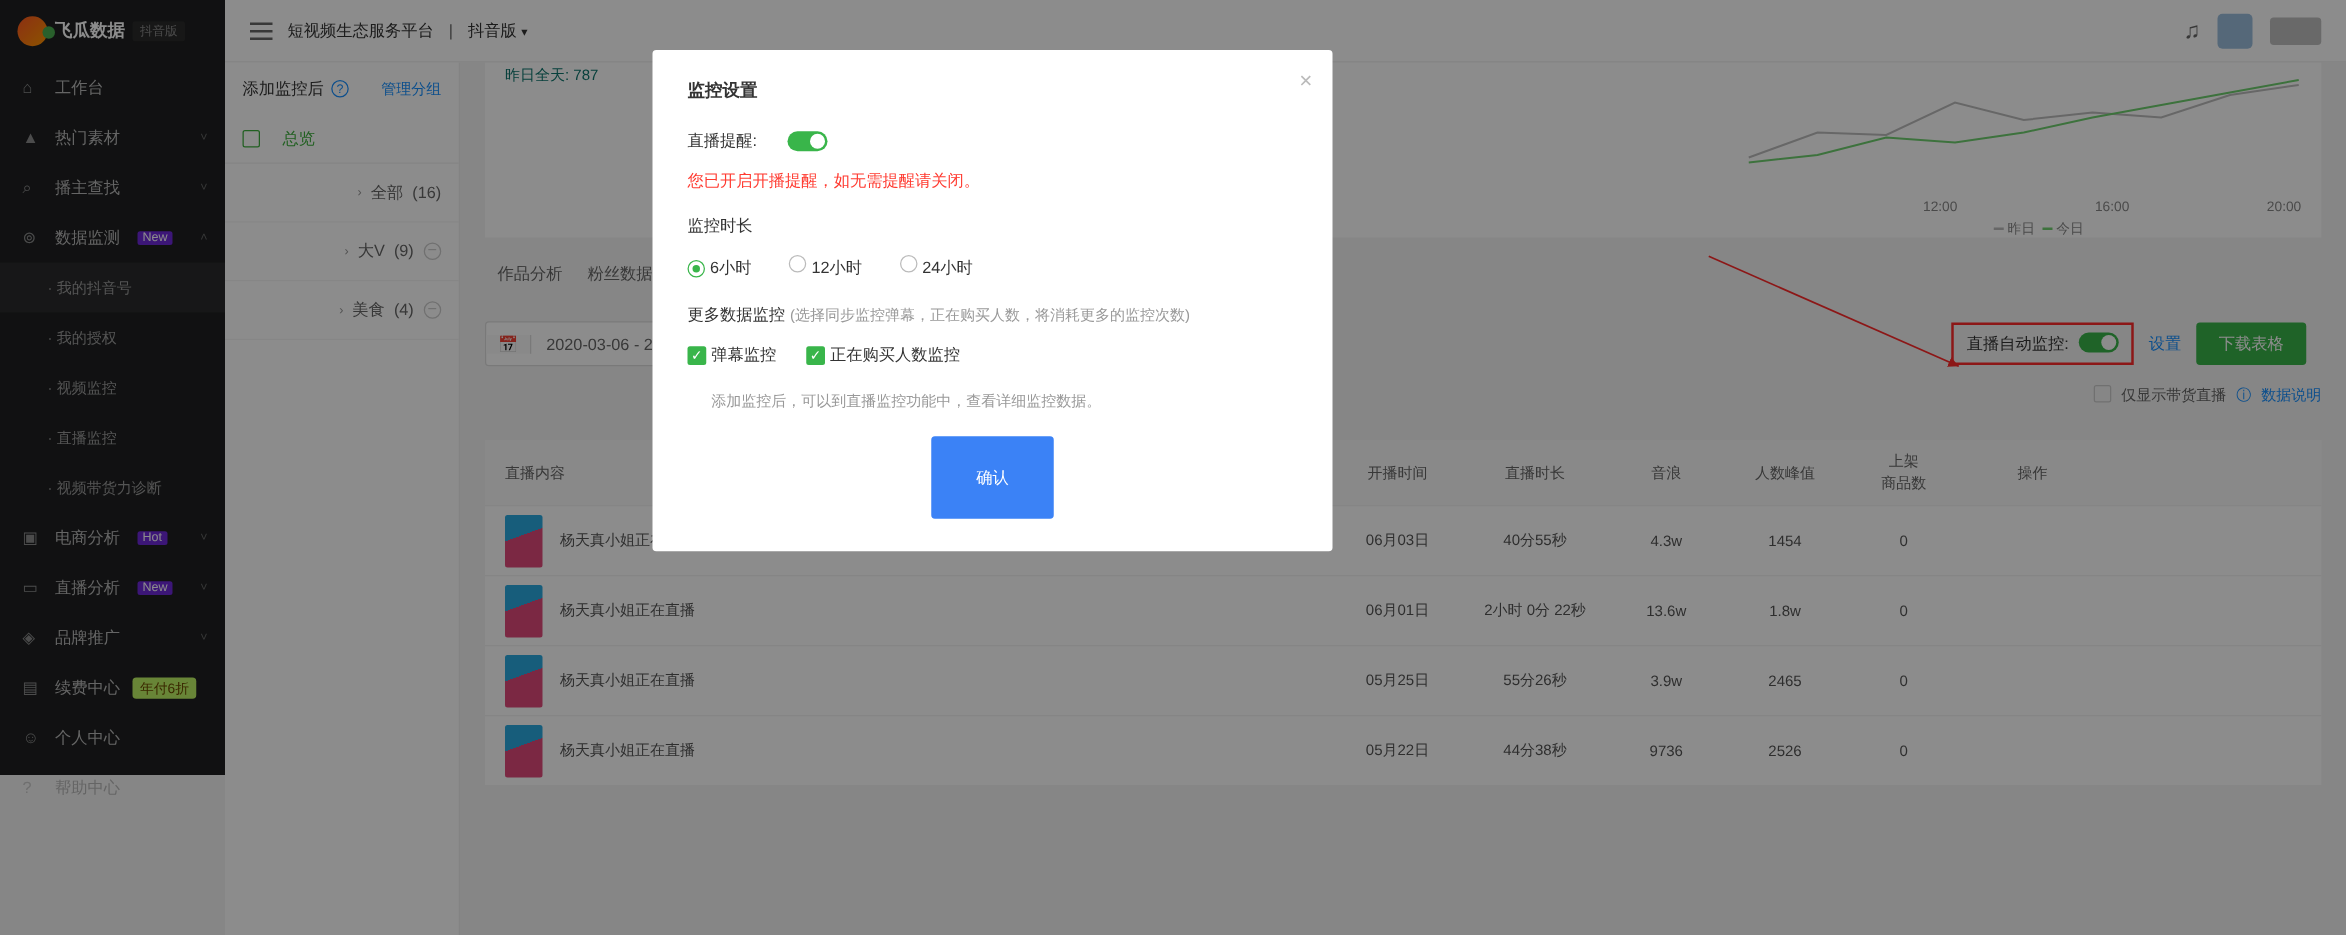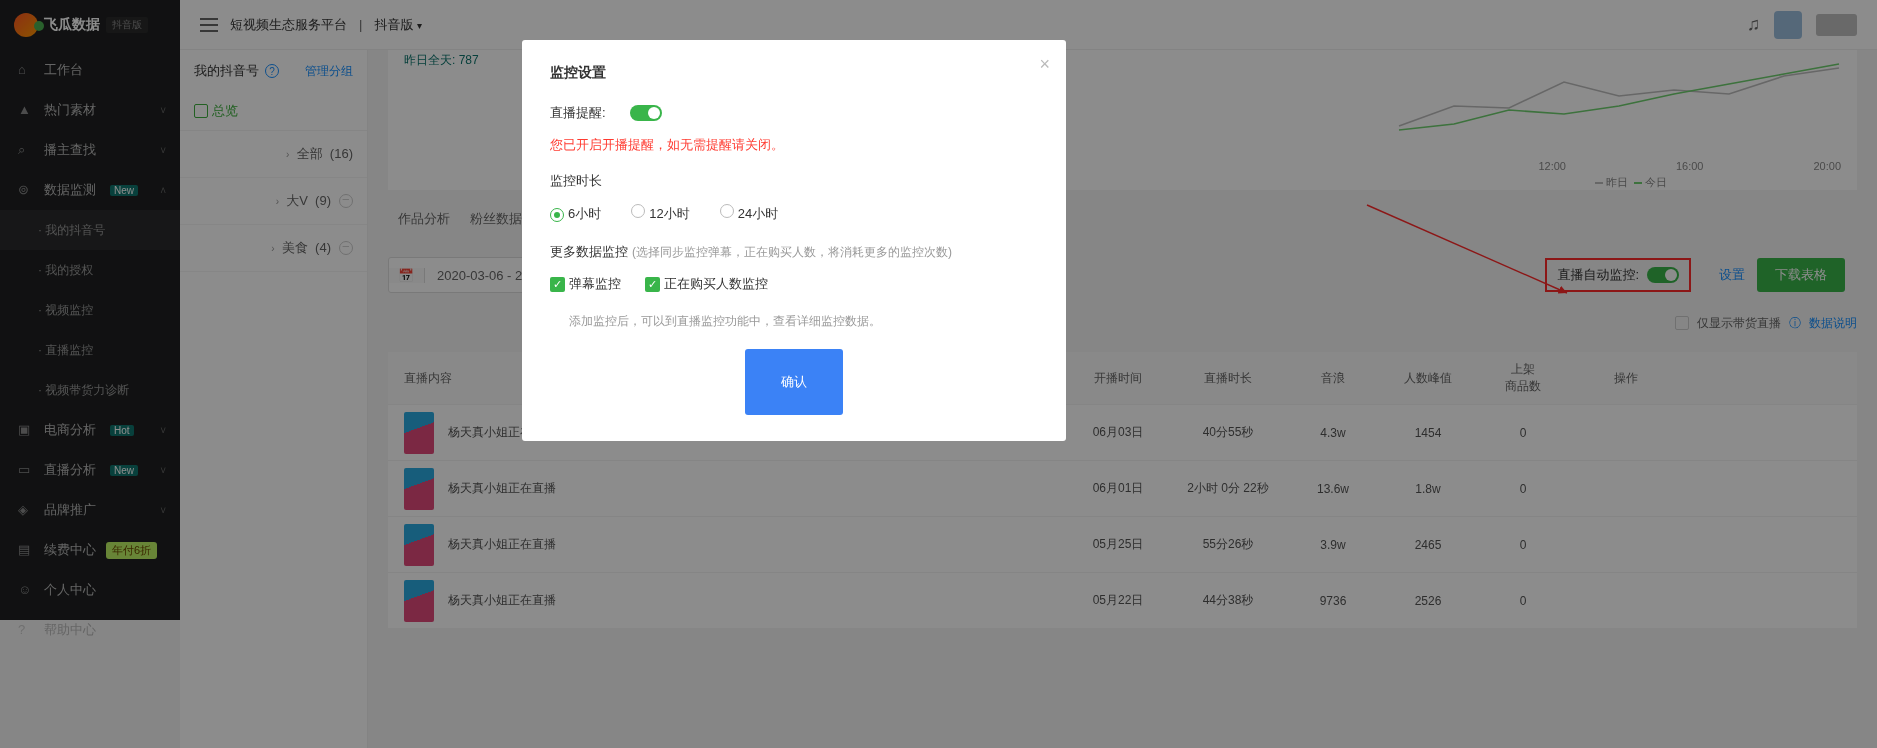--- a/index.html
+++ b/index.html
@@ -11,37 +11,37 @@
 .logo-bubble{width:24px;height:24px;border-radius:50%;background:linear-gradient(135deg,#ff5722,#ff9800);position:relative}
 .logo-bubble::after{content:"";position:absolute;right:-6px;top:8px;width:10px;height:10px;border-radius:50%;background:#4caf50}
 .logo-text{color:#fff;font-size:14px;font-weight:600}
 .logo-badge{background:#2a2a2a;color:#888;padding:1px 6px;font-size:10px;border-radius:2px}
 
 .nav-item{height:40px;display:flex;align-items:center;padding:0 18px;gap:10px;cursor:pointer;position:relative}
 .nav-item.sub{padding-left:38px;font-size:12px;color:#999}
 .nav-item.active{background:#2a2b2c}
 .nav-item .caret{position:absolute;right:14px;font-size:10px;color:#666}
 .nav-icon{width:16px;height:16px;display:inline-block;opacity:.7}
-.badge-new{background:#0f766e;color:#fff;padding:0 4px;border-radius:2px;font-size:10px;margin-left:4px}
+.badge-new{background:#6d28d9;color:#fff;padding:0 4px;border-radius:2px;font-size:10px;margin-left:4px}
 .badge-yellow{background:#bef264;color:#6b4a00;padding:1px 6px;border-radius:3px;font-size:11px}
 
 
 .topbar{position:absolute;left:180px;top:0;right:0;height:50px;background:#fff;display:flex;align-items:center;padding:0 20px;border-bottom:1px solid #eee;gap:12px}
 .hamburger{width:18px;height:14px;display:flex;flex-direction:column;justify-content:space-between}
 .hamburger span{height:2px;background:#666}
 .topbar-right{position:absolute;right:20px;display:flex;align-items:center;gap:14px}
 .avatar{width:28px;height:28px;border-radius:4px;background:#9bbedd}
 .btn-grey{background:#bfbfbf;border-radius:3px;padding:4px 12px;color:#fff;font-size:12px}
 
 
 .panel2{position:absolute;left:180px;top:50px;width:188px;bottom:0;background:#fff;border-right:1px solid #eee}
 .p2-title{padding:12px 14px;font-size:13px;color:#333;display:flex;align-items:center;gap:6px}
 .p2-title .q{width:14px;height:14px;border:1px solid #1890ff;border-radius:50%;font-size:10px;color:#1890ff;display:flex;align-items:center;justify-content:center}
 .p2-title .mg{color:#1890ff;margin-left:auto;font-size:12px}
-.p2-overview{padding:10px 14px;color:#3eaf3e;display:flex;align-items:center;gap:4px;border-bottom:1px solid #f2f2f2}
+.p2-overview{padding:10px 14px;color:#3eaf3e;display:flex;align-items:center;gap:18px;border-bottom:1px solid #f2f2f2}
 .cal{width:14px;height:14px;border:1.5px solid #3eaf3e;border-radius:2px}
 .p2-item{padding:14px 14px;display:flex;align-items:center;color:#666;border-bottom:1px solid #f5f5f5}
 .p2-item .chev{margin-left:auto;font-size:10px;color:#999}
 .p2-item .circ{width:14px;height:14px;border:1px solid #ccc;border-radius:50%;margin-left:8px;position:relative}
 .p2-item .circ::after{content:"−";position:absolute;left:2px;top:-3px;color:#ccc}
 
 
 .main{position:absolute;left:368px;top:50px;right:0;bottom:0;overflow:hidden}
 
 .chart-area{position:absolute;left:20px;top:0;right:20px;height:140px;background:#fff}
@@ -52,29 +52,29 @@
 .leg-dot{display:inline-block;width:8px;height:2px;vertical-align:middle;margin:0 3px}
 
 .tabs{position:absolute;left:20px;top:150px;display:flex;}
 .tab{padding:10px 10px;color:#666;font-size:13px}
 
 .toolbar{position:absolute;left:20px;top:200px;right:20px;height:50px;display:flex;align-items:center;gap:10px}
 .date-picker{display:flex;align-items:center;border:1px solid #ddd;background:#fff;height:36px;border-radius:3px;overflow:hidden}
 .dp-icon{width:36px;display:flex;align-items:center;justify-content:center;background:#fafafa;border-right:1px solid #ddd}
 .dp-text{padding:0 12px;color:#666;font-size:13px}
 
-.box-red{position:absolute;right:166px;border:2px solid #ff2b2b;padding:6px 10px;display:flex;align-items:center;gap:8px}
+.box-red{position:absolute;right:150px;border:2px solid #ff2b2b;padding:6px 10px;display:flex;align-items:flex-start;gap:8px}
 .toggle{width:32px;height:16px;border-radius:10px;background:#39b54a;position:relative}
 .toggle::after{content:"";position:absolute;right:2px;top:2px;width:12px;height:12px;border-radius:50%;background:#fff}
 .link{color:#1890ff}
 .btn-green{position:absolute;right:12px;background:#39b54a;color:#fff;padding:8px 18px;border-radius:3px;font-size:13px}
 
 .arrow-svg{position:absolute;top:155px;right:300px;width:210px;height:95px;pointer-events:none}
 
-.row-opts{position:absolute;left:20px;top:258px;right:20px;height:30px;display:flex;align-items:center;justify-content:flex-end;gap:8px;font-size:12px;color:#666}
+.row-opts{position:absolute;left:20px;top:258px;right:20px;height:30px;display:flex;align-items:flex-start;justify-content:flex-end;gap:8px;font-size:12px;color:#666}
 .chk{width:14px;height:14px;border:1px solid #ccc;border-radius:2px}
 
 
 .tbl{position:absolute;left:20px;top:302px;right:20px;background:#fff}
 .tbl-head{display:flex;background:#fafafa;color:#666;font-size:12px;height:52px;align-items:center}
 .th,.td{text-align:center}
 .th1,.td1{width:680px;text-align:left;padding-left:16px}
 .th2,.td2{width:100px}
 .th3,.td3{width:120px}
 .th4,.td4{width:90px}
@@ -184,21 +184,21 @@
   <span><span>抖音版</span> <span style="font-size:10px">▾</span></span>
   <div class="topbar-right">
     <span style="font-size:18px;color:#666">♫</span>
     <span class="avatar"></span>
     <span class="btn-grey">&nbsp;&nbsp;&nbsp;&nbsp;&nbsp;</span>
   </div>
 </div>
 
 <div class="panel2">
   <div class="p2-title">
-    <span>我的抖音号</span>
+    <span>添加监控后</span>
     <span class="q">?</span>
     <span class="mg">管理分组</span>
   </div>
   <div class="p2-overview">
     <span class="cal"></span>
     <span>总览</span>
   </div>
   <div id="p2groups">
       <div class="p2-item"><span class="chev">›</span>&nbsp;&nbsp;全部&nbsp;&nbsp;(16)</div>
       <div class="p2-item"><span class="chev">›</span>&nbsp;&nbsp;大V&nbsp;&nbsp;(9)<span class="circ"></span></div>

